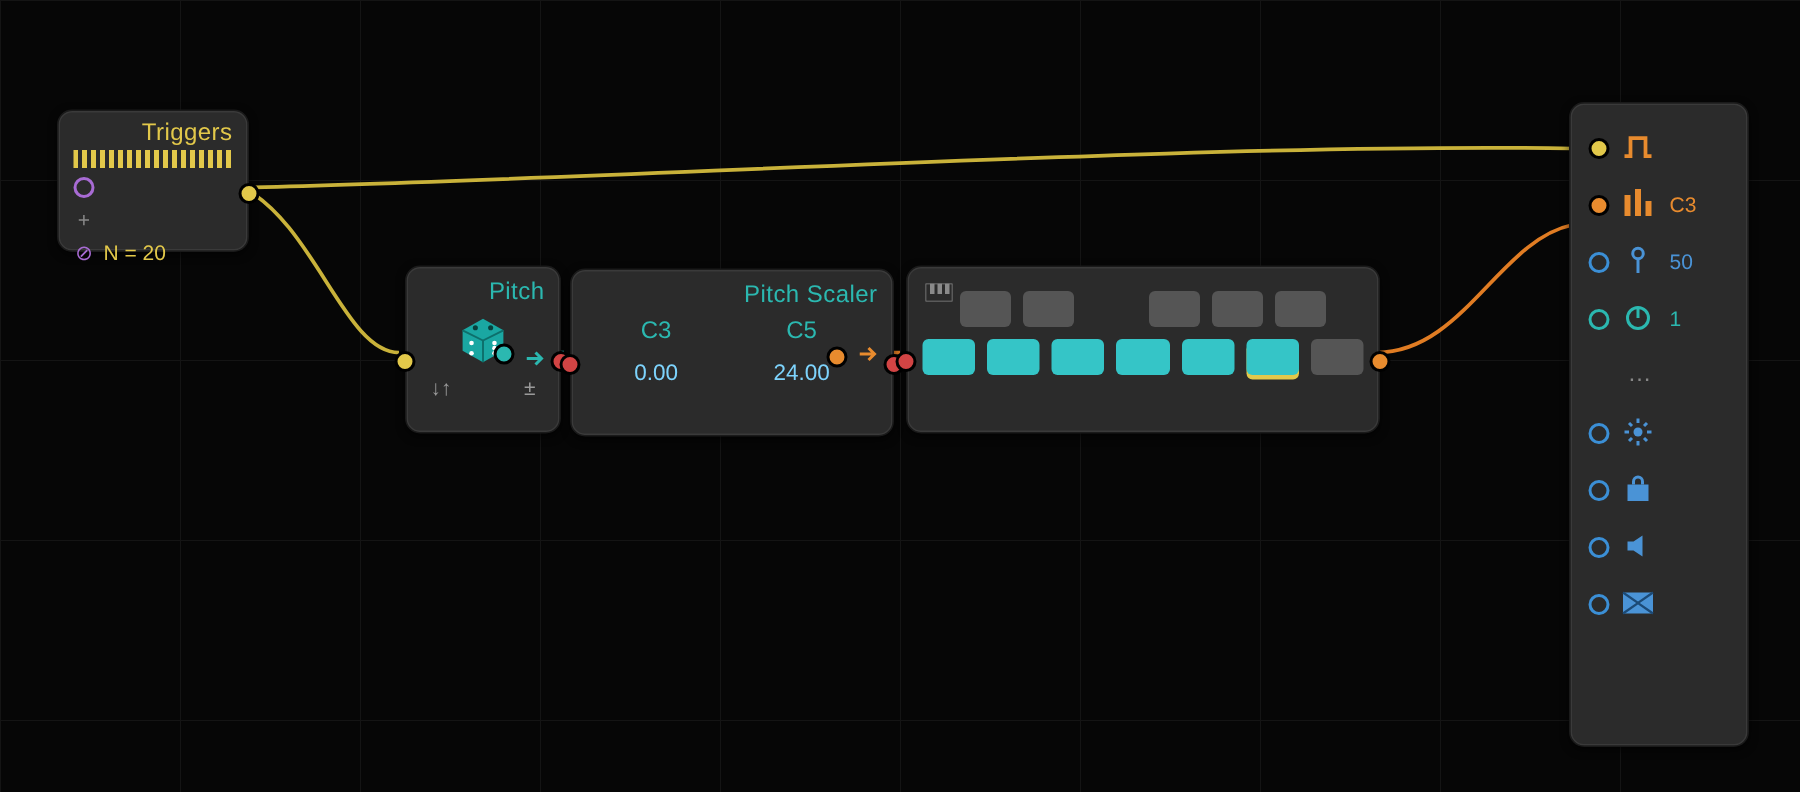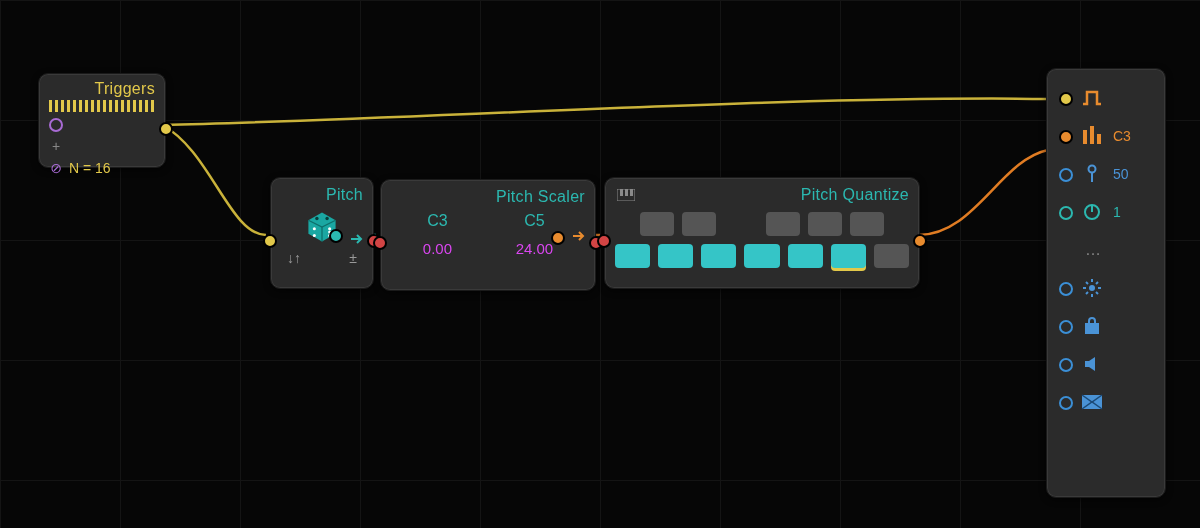--- a/index.html
+++ b/index.html
@@ -57,21 +57,21 @@
   .dice-icon { width:34px; height:34px; margin:6px auto 4px; display:block; }
   .row-icons { display:flex; justify-content:space-between; padding:2px 6px; color:#9a9a9a; font-size:14px;}
   #dice .in-port  { left:-8px; top:56px; }
   #dice .out-port { right:-8px; top:56px; }
   .mini-arrow { position:absolute; top:55px; right:8px; width:14px; height:12px; }
   
   #scaler { left:380px; top:179px; width:216px; height:112px; }
   .cols { display:flex; justify-content:space-around; margin-top:6px; }
   .colv { text-align:center; }
   .colv .top { color:#2bb8b0; font-size:16px; }
-  .colv .bot { color:#d946ef; font-size:15px; margin-top:10px;}
+  .colv .bot { color:#7dd3fc; font-size:15px; margin-top:10px;}
   #scaler .in-port  { left:-8px; top:56px; }
   #scaler .out-port { right:-8px; top:56px; }
   
   #quant { left:604px; top:177px; width:316px; height:112px; }
   .kb-icon { position:absolute; left:12px; top:10px; color:#8a8a8a; font-size:14px; letter-spacing:-2px;}
   .keys { margin-top:8px; }
   .krow { display:flex; gap:8px; justify-content:center; }
   .key { width:36px; height:24px; border-radius:4px; background:#555; }
   .key.on { background:#35c5c7; }
   .key.sel { background:#35c5c7; box-shadow:0 3px 0 #e2c84a; }
@@ -115,21 +115,21 @@
   <div class="title yellow">Triggers</div>
   <div class="wave"></div>
   <div class="trig-row">
     <span class="port purple" style="position:static;"></span>
   </div>
   <div class="trig-row">
     <span class="sym">+</span>
   </div>
   <div class="trig-row">
     <span class="sym" style="color:#a86bd4">⊘</span>
-    <span style="color:#e2c84a">N = 16</span>
+    <span style="color:#e2c84a">N = 20</span>
   </div>
   <span class="port yellow out-port"></span>
 </div>
 
 <div id="dice" class="node">
   <div class="title teal">Pitch</div>
   <svg class="dice-icon" viewBox="0 0 40 40">
     <polygon points="20,3 36,12 36,28 20,37 4,28 4,12" fill="#1aa7a2"></polygon>
     <polyline points="4,12 20,20 36,12" fill="none" stroke="#0d6f6b" stroke-width="1.5"></polyline>
     <line x1="20" y1="20" x2="20" y2="37" stroke="#0d6f6b" stroke-width="1.5"></line>
@@ -175,21 +175,20 @@
 
 <div id="quant" class="node">
   <span class="kb-icon">
     <svg width="18" height="12" viewBox="0 0 18 12">
         <rect width="18" height="12" fill="none" stroke="#8a8a8a"></rect>
         <rect x="3" width="3" height="7" fill="#8a8a8a"></rect>
         <rect x="8" width="3" height="7" fill="#8a8a8a"></rect>
         <rect x="13" width="3" height="7" fill="#8a8a8a"></rect>
       </svg>
   </span>
-  <div class="title teal">Pitch Quantize</div>
   <div class="keys">
     <div class="krow" id="krow-top">
         <div class="key" style="width: 34px;"></div>
         <div class="key" style="width: 34px;"></div>
         <div class="key sp" style="width: 34px;"></div>
         <div class="key" style="width: 34px;"></div>
         <div class="key" style="width: 34px;"></div>
         <div class="key" style="width: 34px;"></div>
       </div>
     <div class="krow" id="krow-bot">

